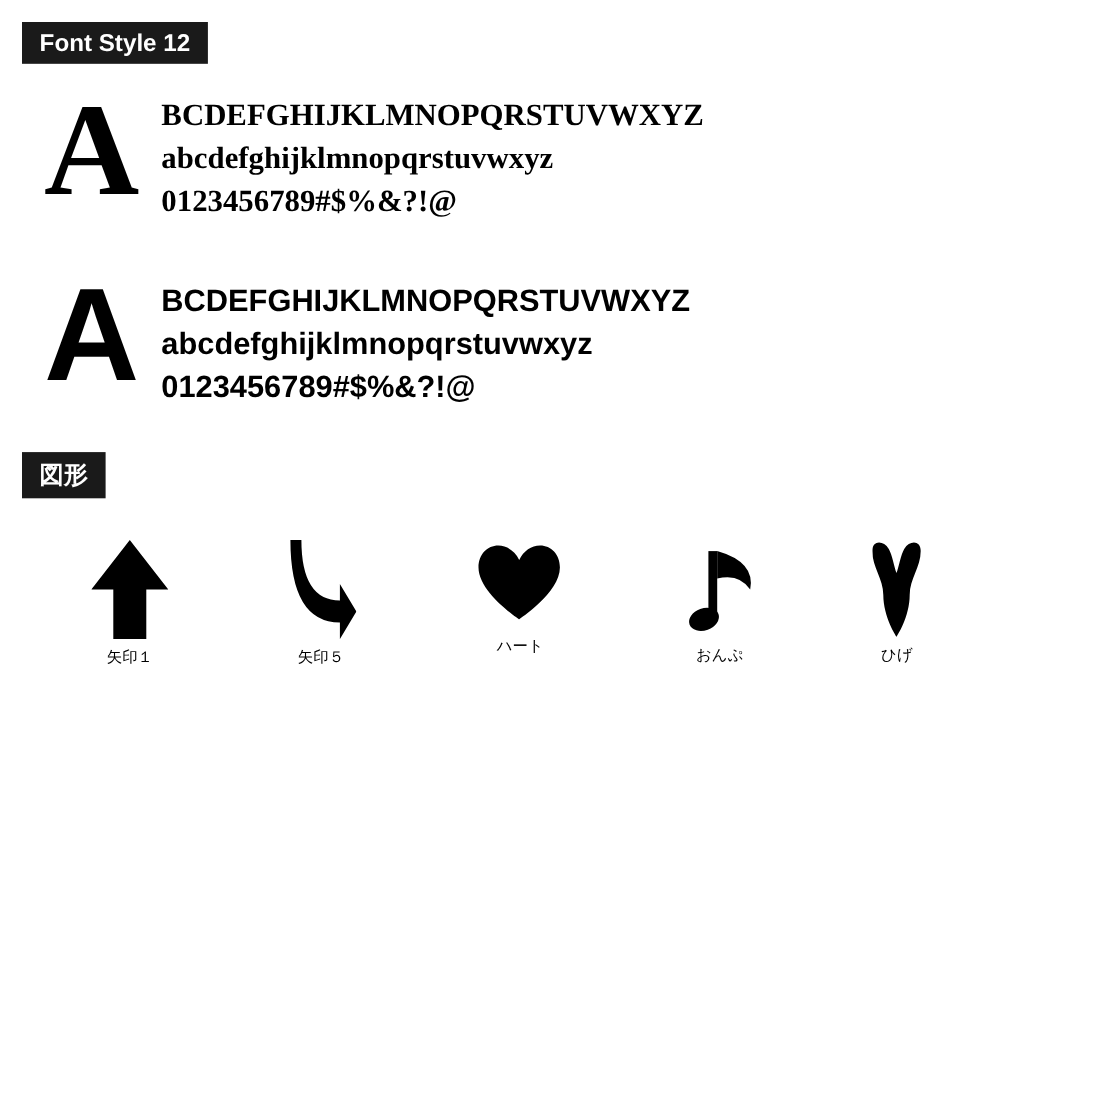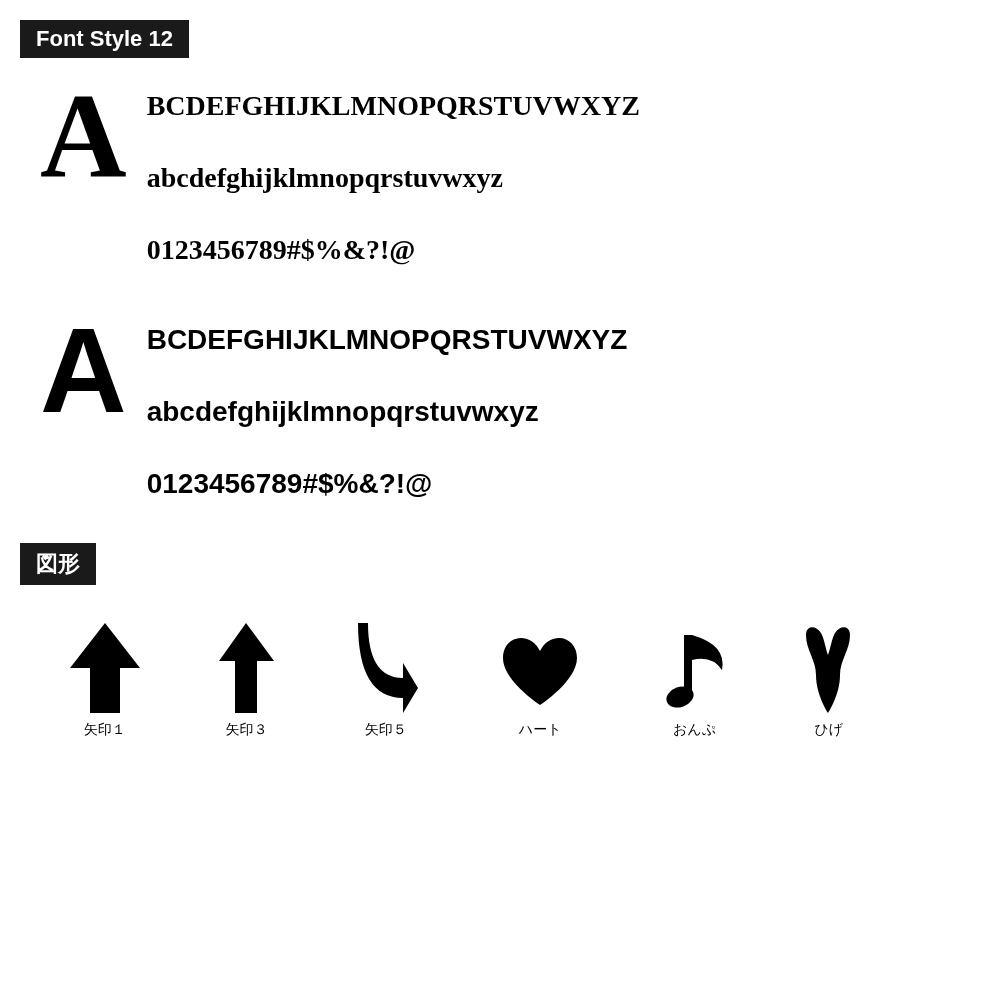--- a/index.html
+++ b/index.html
@@ -54,21 +54,20 @@
 
     .font-style-13 .big-letter {
       font-family: Arial, Helvetica, sans-serif;
     }
 
     .char-lines {
       display: flex;
       flex-direction: column;
       justify-content: center;
       padding-top: 10px;
-      gap: 33px;
     }
 
     .char-line {
       font-size: 28px;
       font-weight: 700;
       line-height: 1.4;
       color: #000;
     }
 
     .font-style-12 .char-line {
@@ -80,21 +79,20 @@
     }
 
     
     .shapes-section {
       margin-top: 10px;
     }
 
     .shapes-grid {
       display: flex;
       flex-direction: row;
-      align-items: flex-end;
       gap: 0px;
       padding: 20px 10px 0 10px;
       flex-wrap: nowrap;
       justify-content: space-around;
     }
 
     .shape-item {
       display: flex;
       flex-direction: column;
       align-items: center;
@@ -154,28 +152,20 @@
       <div class="shape-item">
         <div class="shape-icon">
           <svg width="70" height="90" viewBox="0 0 70 90">
             <polygon points="35,0 70,45 50,45 50,90 20,90 20,45 0,45" fill="#000"></polygon>
           </svg>
         </div>
         <div class="shape-label">矢印１</div>
       </div>
 
 
-      <div class="shape-item">
-        <div class="shape-icon">
-          <svg width="55" height="90" viewBox="0 0 55 90">
-            <polygon points="27,0 55,38 38,38 38,90 16,90 16,38 0,38" fill="#000"></polygon>
-          </svg>
-        </div>
-        <div class="shape-label">矢印３</div>
-      </div>
 
 
       <div class="shape-item">
         <div class="shape-icon">
           <svg width="65" height="90" viewBox="0 0 65 90">
             <path d="M15,0 Q15,55 50,55 L50,40 L65,65 L50,90 L50,75 Q5,75 5,0 Z" fill="#000"></path>
           </svg>
         </div>
         <div class="shape-label">矢印５</div>
       </div>

